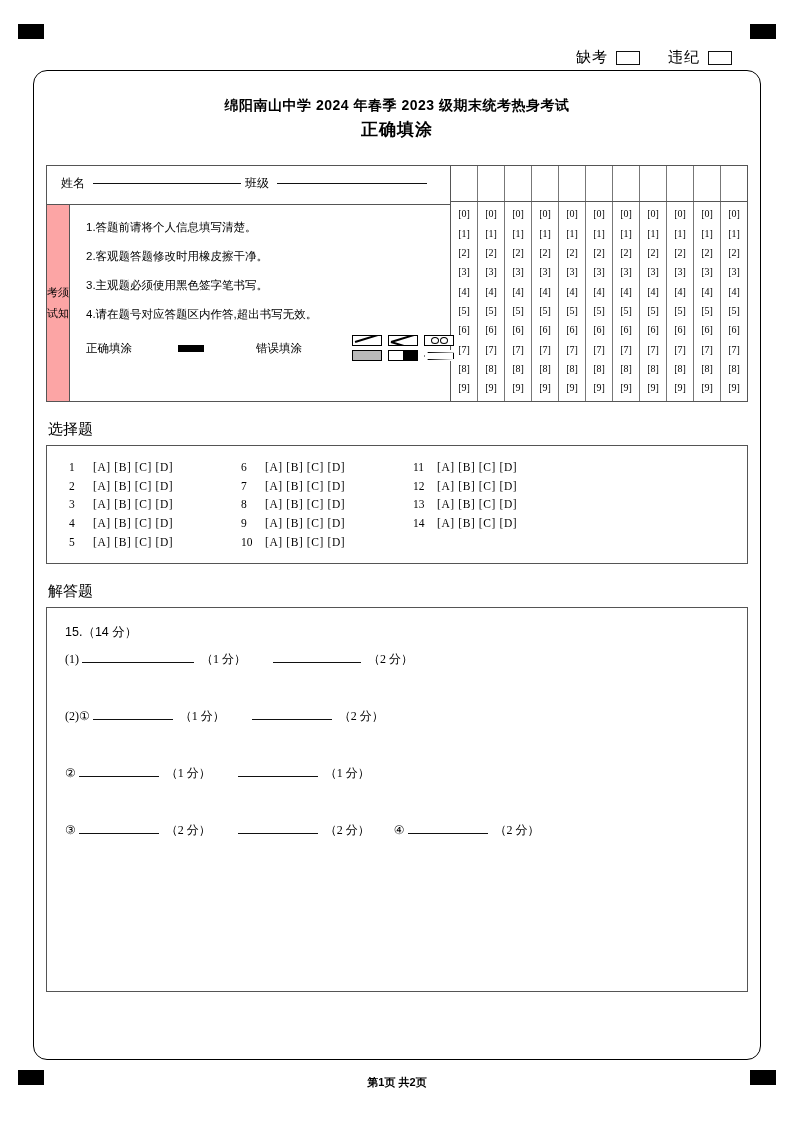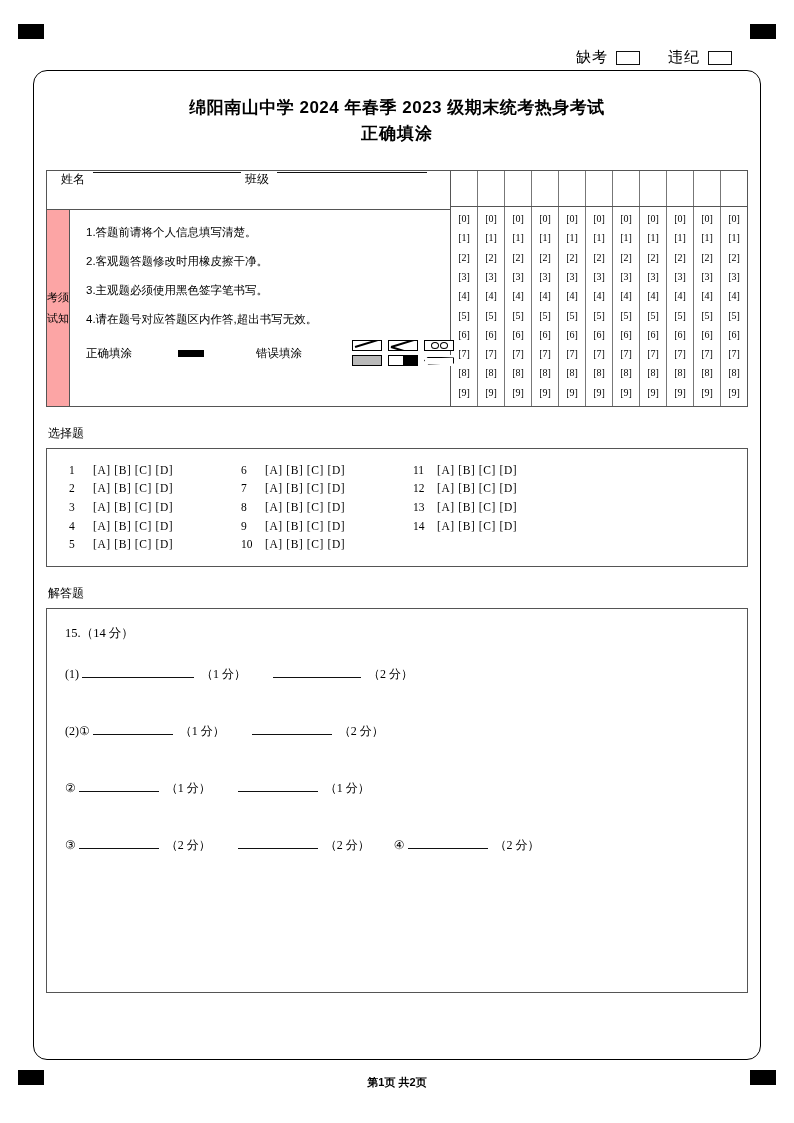--- a/index.html
+++ b/index.html
@@ -60,21 +60,21 @@
     background: #fff;
   }
 
   
   .title-block {
     margin-top: 24px;
     text-align: center;
     line-height: 1.55;
   }
   .title-main {
-    font-size: 17px;
+    font-size: 14px;
     font-weight: bold;
     letter-spacing: 0.5px;
   }
   .title-sub {
     font-size: 17px;
     font-weight: bold;
     letter-spacing: 1px;
   }
 
   
@@ -84,21 +84,21 @@
     border: 1.2px solid #555;
     box-sizing: border-box;
   }
   .info-left {
     width: 404px;
     border-right: 1.2px solid #555;
     box-sizing: border-box;
   }
   .info-row {
     display: flex;
-    align-items: flex-start;
+    align-items: center;
     height: 38px;
     padding: 0 0 0 14px;
     box-sizing: border-box;
   }
   .info-row.first { border-bottom: 0; }
   .info-label {
     font-size: 12px;
     padding-bottom: 4px;
     white-space: nowrap;
   }
@@ -270,21 +270,21 @@
   .digit-col:last-child { border-right: none; }
   .digit {
     font-size: 10px;
     font-family: "Liberation Serif", "DejaVu Serif", serif;
     line-height: 1.05;
   }
 
   
   .sec-head {
     margin: 18px 0 6px 14px;
-    font-size: 12px;
+    font-size: 15px;
   }
 
   
   .mc-box {
     margin: 0 12px;
     border: 1.2px solid #555;
     box-sizing: border-box;
     padding: 12px 0 12px 22px;
   }
   .mc-cols { display: flex; }
@@ -306,22 +306,22 @@
   
   .fr-box {
     margin: 0 12px;
     border: 1.2px solid #555;
     box-sizing: border-box;
     height: 385px;
     padding: 16px 0 0 18px;
   }
   .fr-title {
     font-size: 12.5px;
-    font-family: Liberation Serif, serif;
-    margin-bottom: 22px;
+    font-family: Liberation Sans, sans-serif;
+    margin-bottom: 8px;
   }
   .fr-line {
     display: flex;
     align-items: baseline;
     font-size: 12px;
     font-family: "Liberation Serif", "DejaVu Serif", serif;
     margin-bottom: 38px;
     white-space: nowrap;
   }
   .blank {

